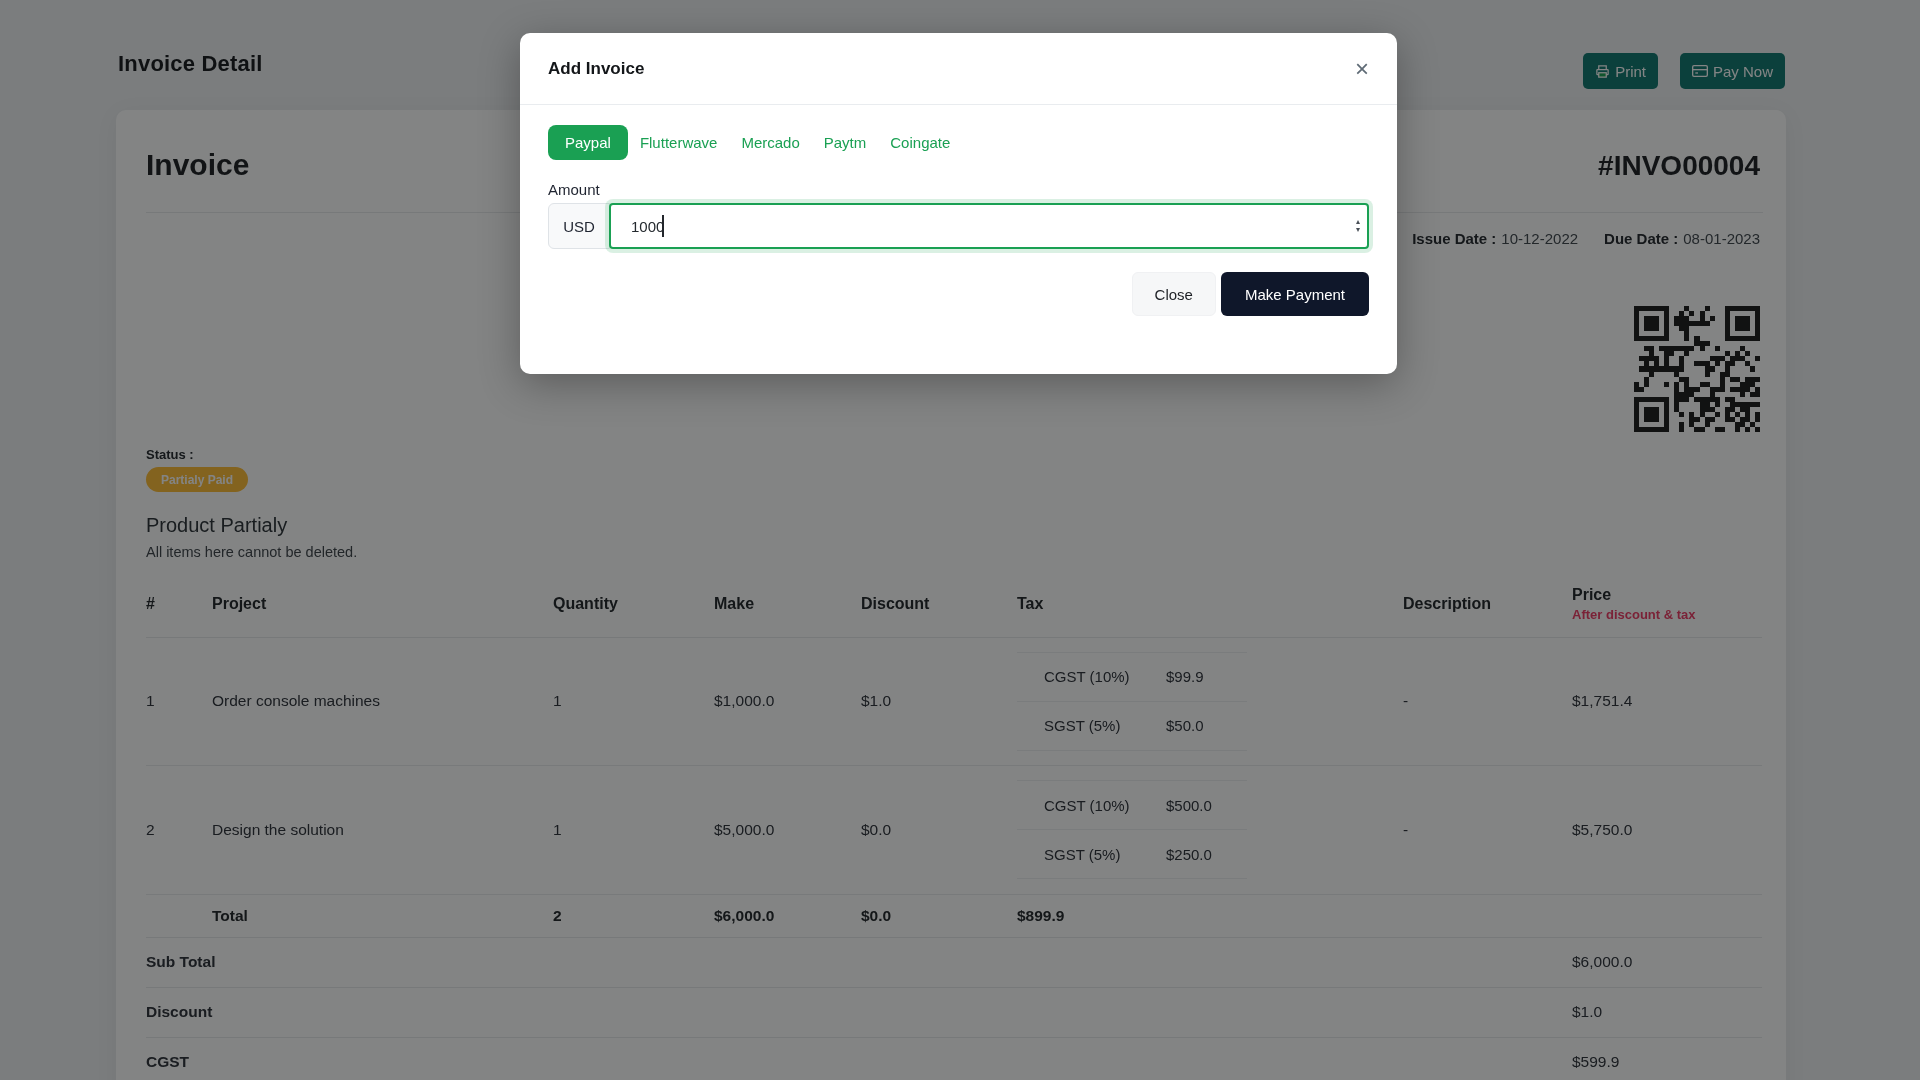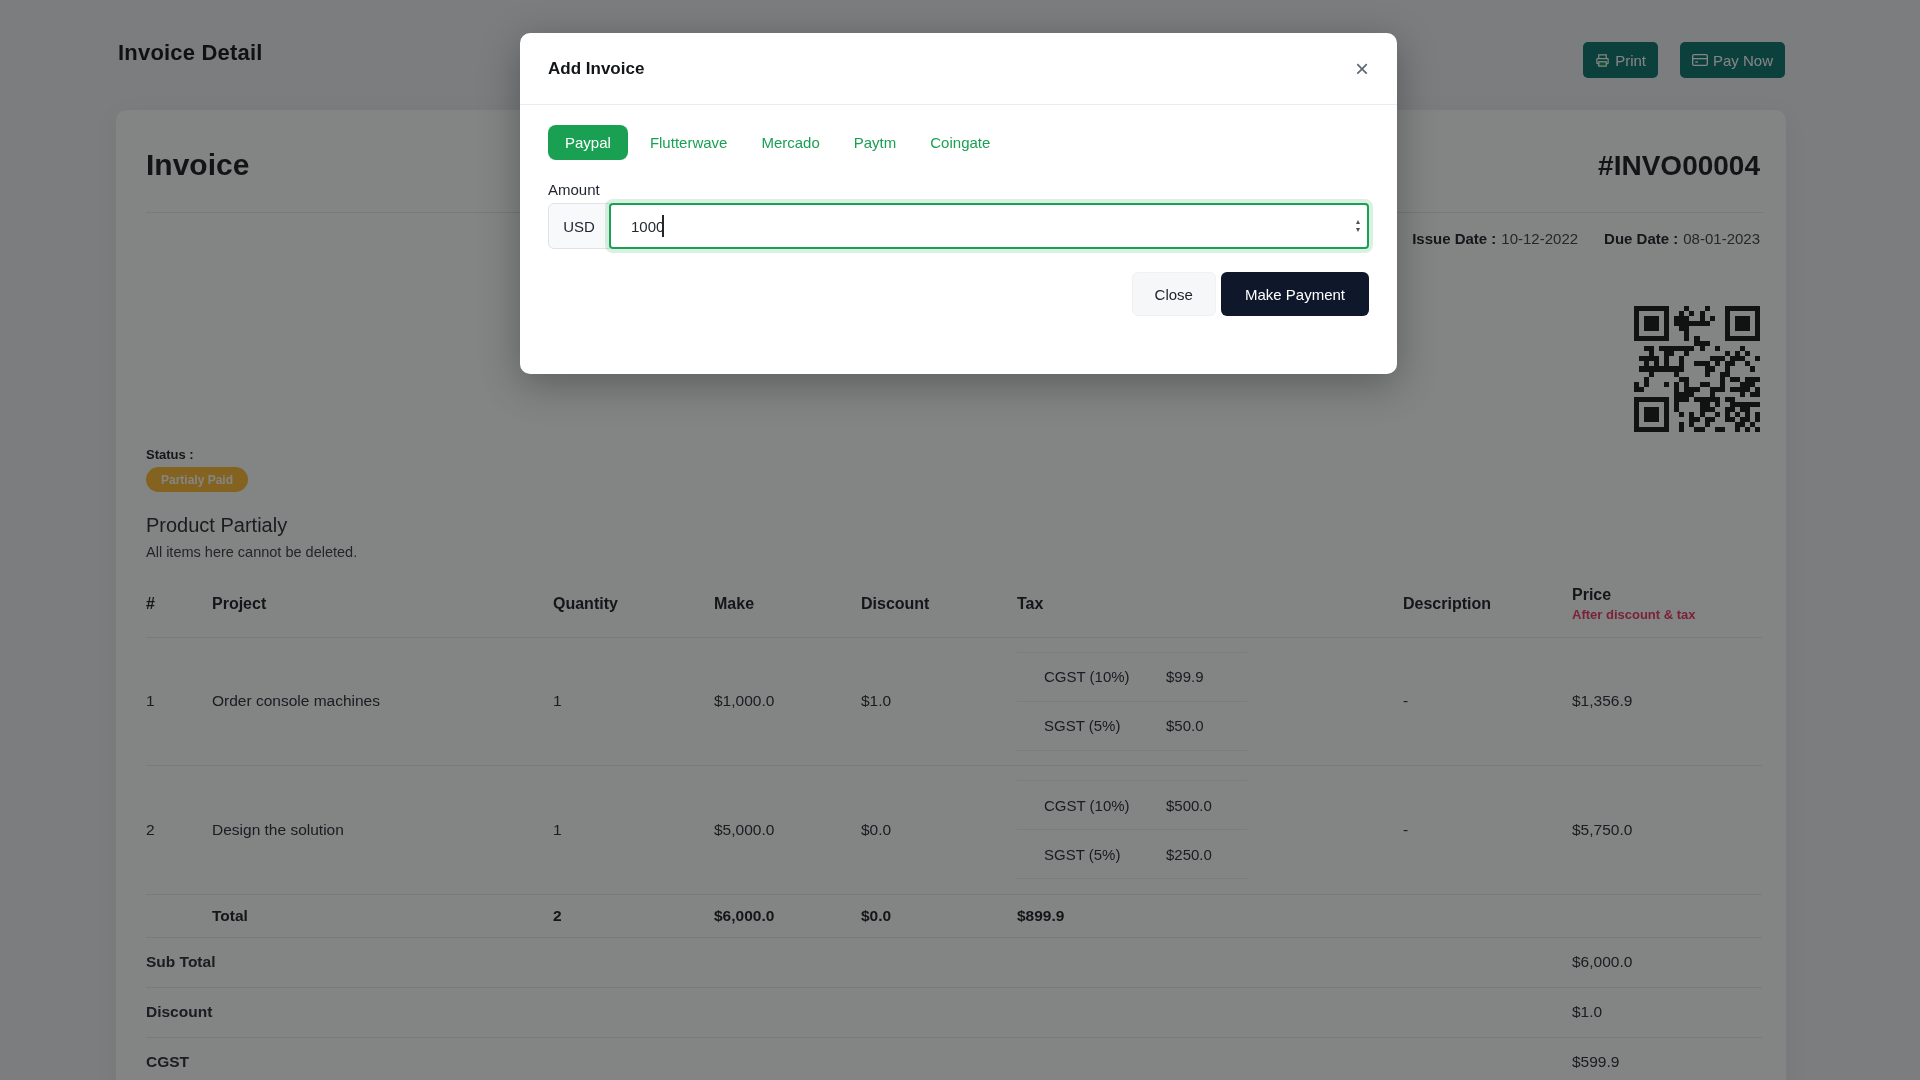--- a/index.html
+++ b/index.html
@@ -1,20 +1,20 @@
 <!DOCTYPE html>
 <html><head>
 <meta charset="utf-8">
 <style>
   * { margin:0; padding:0; box-sizing:border-box; }
   html,body { width:1920px; height:1080px; overflow:hidden;
     font-family:"Liberation Sans","DejaVu Sans",sans-serif; background:#eef0f2; color:#24292e; }
 
   
-  .page-header { position:absolute; left:118px; top:40px; right:135px; height:40px; }
+  .page-header { position:absolute; left:118px; top:51px; right:135px; height:40px; }
   .page-title { font-size:22px; font-weight:700; color:#16191d; letter-spacing:.2px; }
   .header-actions { position:absolute; right:0; top:2px; display:flex; gap:6px; }
   .btn-green { display:flex; align-items:center; gap:5px; height:36px; padding:0 12px;
     background:#0f766e; color:#fff; border:none; border-radius:5px; font-size:15px;
     font-family:inherit; cursor:pointer;margin-left:16px; }
   .btn-green svg { display:block; }
 
   .card { position:absolute; left:116px; top:110px; width:1670px; height:1120px;
     background:#fff; border-radius:10px; box-shadow:0 4px 24px rgba(0,0,0,.05); }
 
@@ -67,21 +67,21 @@
   .modal { position:fixed; left:520px; top:33px; width:877px; height:341px; z-index:50;
     background:#fff; border-radius:10px; box-shadow:0 10px 40px rgba(0,0,0,.30); }
   .modal-header { position:relative; height:72px; border-bottom:1px solid #e9ecef;
     display:flex; align-items:center; padding:0 28px; }
   .modal-title { font-size:17px; font-weight:700; color:#131619; }
   .modal-close { position:absolute; right:18px; top:50%; transform:translateY(-50%);
     width:34px; height:34px; border:none; background:transparent; cursor:pointer;
     font-size:24px; line-height:34px; color:#5f6b76; font-family:inherit; }
   .modal-body { padding:20px 28px 0; }
 
-  .tabs { display:flex; gap:10px; }
+  .tabs { display:flex; }
   .tab { font-size:15px; border:none; background:transparent; color:#1aa053;
     padding:9px 12px; border-radius:8px; cursor:pointer; font-family:inherit; }
   .tab.active { background:#1aa053; color:#fff; padding:9px 17px; }
 
   .amount-label { margin-top:21px; font-size:15px; color:#1f2430; }
   .input-group { margin-top:5px; display:flex; height:46px;border-radius:15px; }
   .currency-addon { width:62px; background:#f8f9fa; border:1px solid #dfe3e7;
     border-radius:6px 0 0 6px; display:flex; align-items:center; justify-content:center;
     font-size:15px; color:#1f2430; }
   .amount-wrap { position:relative; flex:1; margin-left:-1px; }
@@ -393,21 +393,21 @@
               <span class="tax-name">CGST (10%)</span>
               <span>$99.9</span>
             </div>
             <div class="tax-row">
               <span class="tax-name">SGST (5%)</span>
               <span>$50.0</span>
             </div>
           </div>
         </td>
         <td>-</td>
-        <td class="cell-price">$1,356.9</td>
+        <td class="cell-price">$1,751.4</td>
       </tr>
       <tr class="item">
         <td class="row2">2</td>
         <td class="cell-project">Design the solution</td>
         <td>1</td>
         <td>$5,000.0</td>
         <td>$0.0</td>
         <td>
           <div class="tax-box">
             <div class="tax-row">

